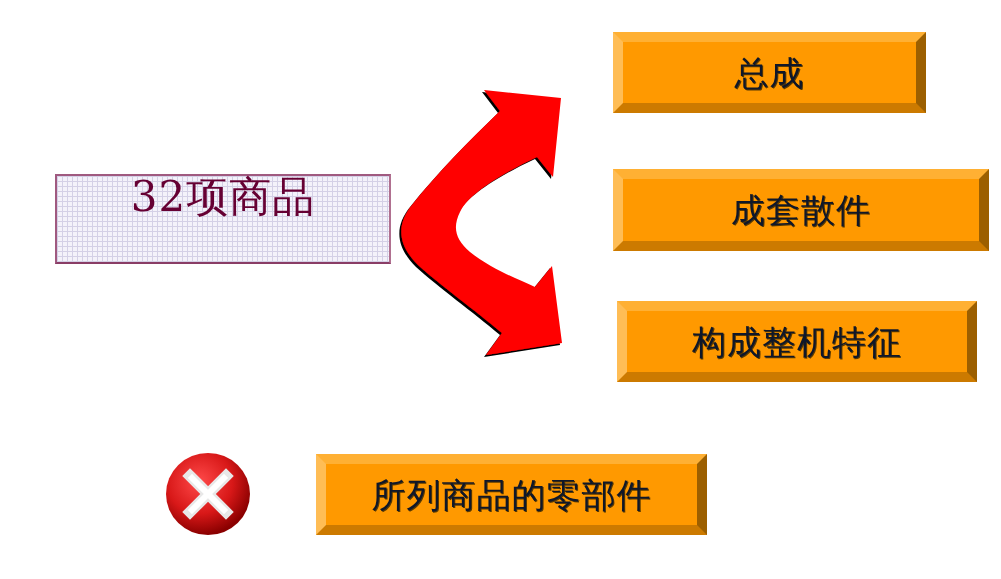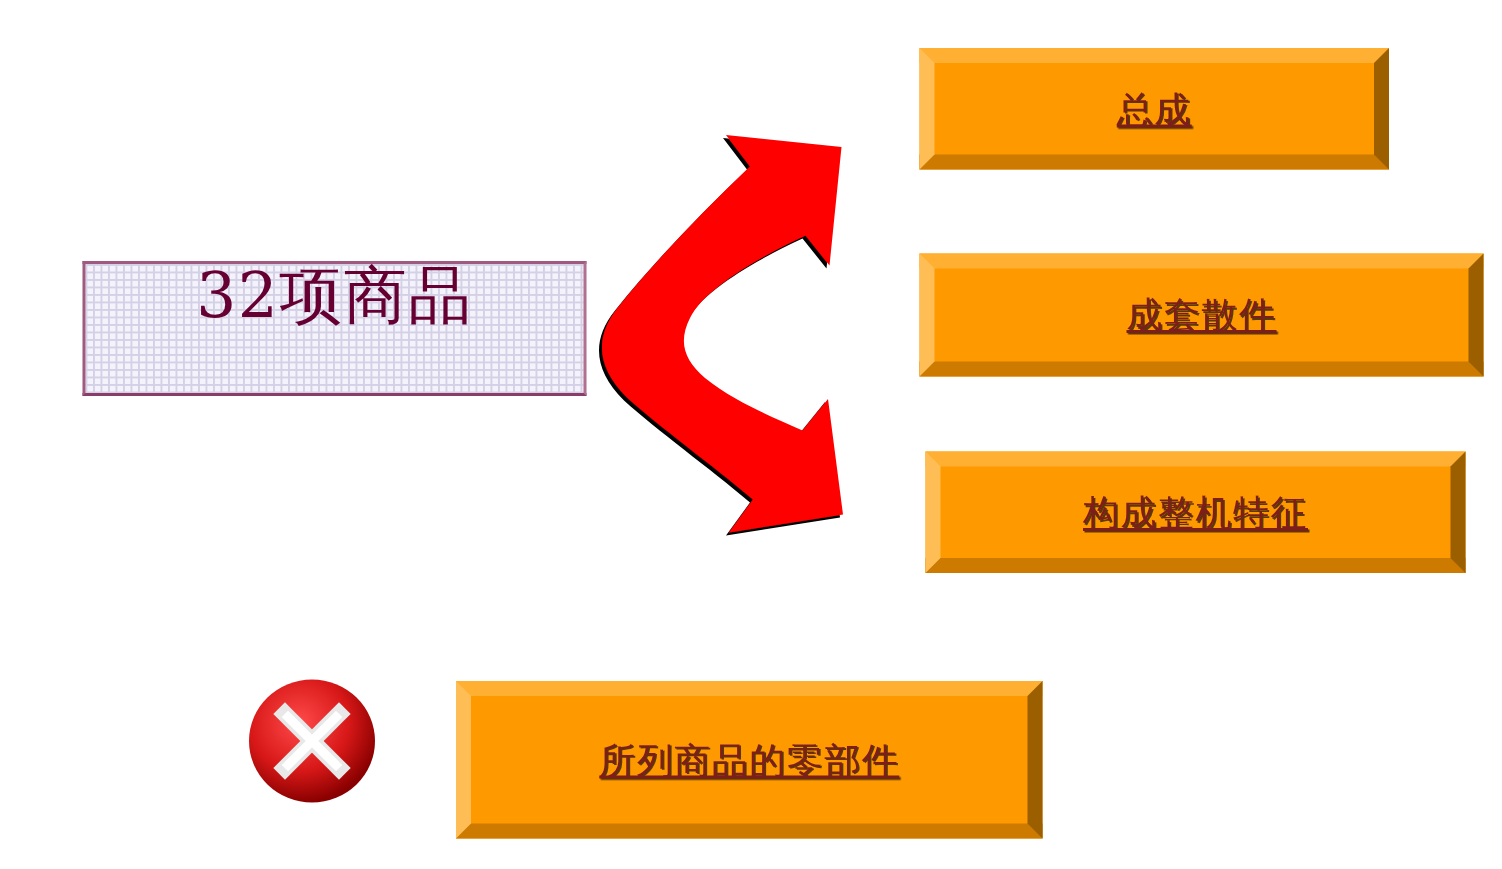--- a/index.html
+++ b/index.html
@@ -48,31 +48,30 @@
       border-top-color: #ffb033;
       border-left-color: #ffbd55;
       border-right-color: #9c5f00;
       border-bottom-color: #cc7a00;
       background: #ff9900;
       display: flex;
       align-items: center;
       justify-content: center;
     }
     .bevel-label {
-      font-size: 24px;
-      color: #7f1d1d;
+      font-size: 34px;
+      color: #0f172a;
       line-height: 1;
       letter-spacing: 1px;
       text-shadow: 1px 1px 0 #5a3a00;
-      text-decoration: underline;
     }
     #box-assembly { left: 613px; top: 32px; width: 313px; height: 81px; }
     #box-set { left: 613px; top: 169px; width: 376px; height: 82px; }
     #box-feature { left: 617px; top: 301px; width: 360px; height: 81px; }
-    #box-parts { left: 304px; top: 454px; width: 391px; height: 105px; }
+    #box-parts { left: 316px; top: 454px; width: 391px; height: 81px; }
 
     .arrow-svg {
       position: absolute;
       left: 0;
       top: 0;
       width: 1001px;
       height: 579px;
       pointer-events: none;
     }
     .x-icon {

